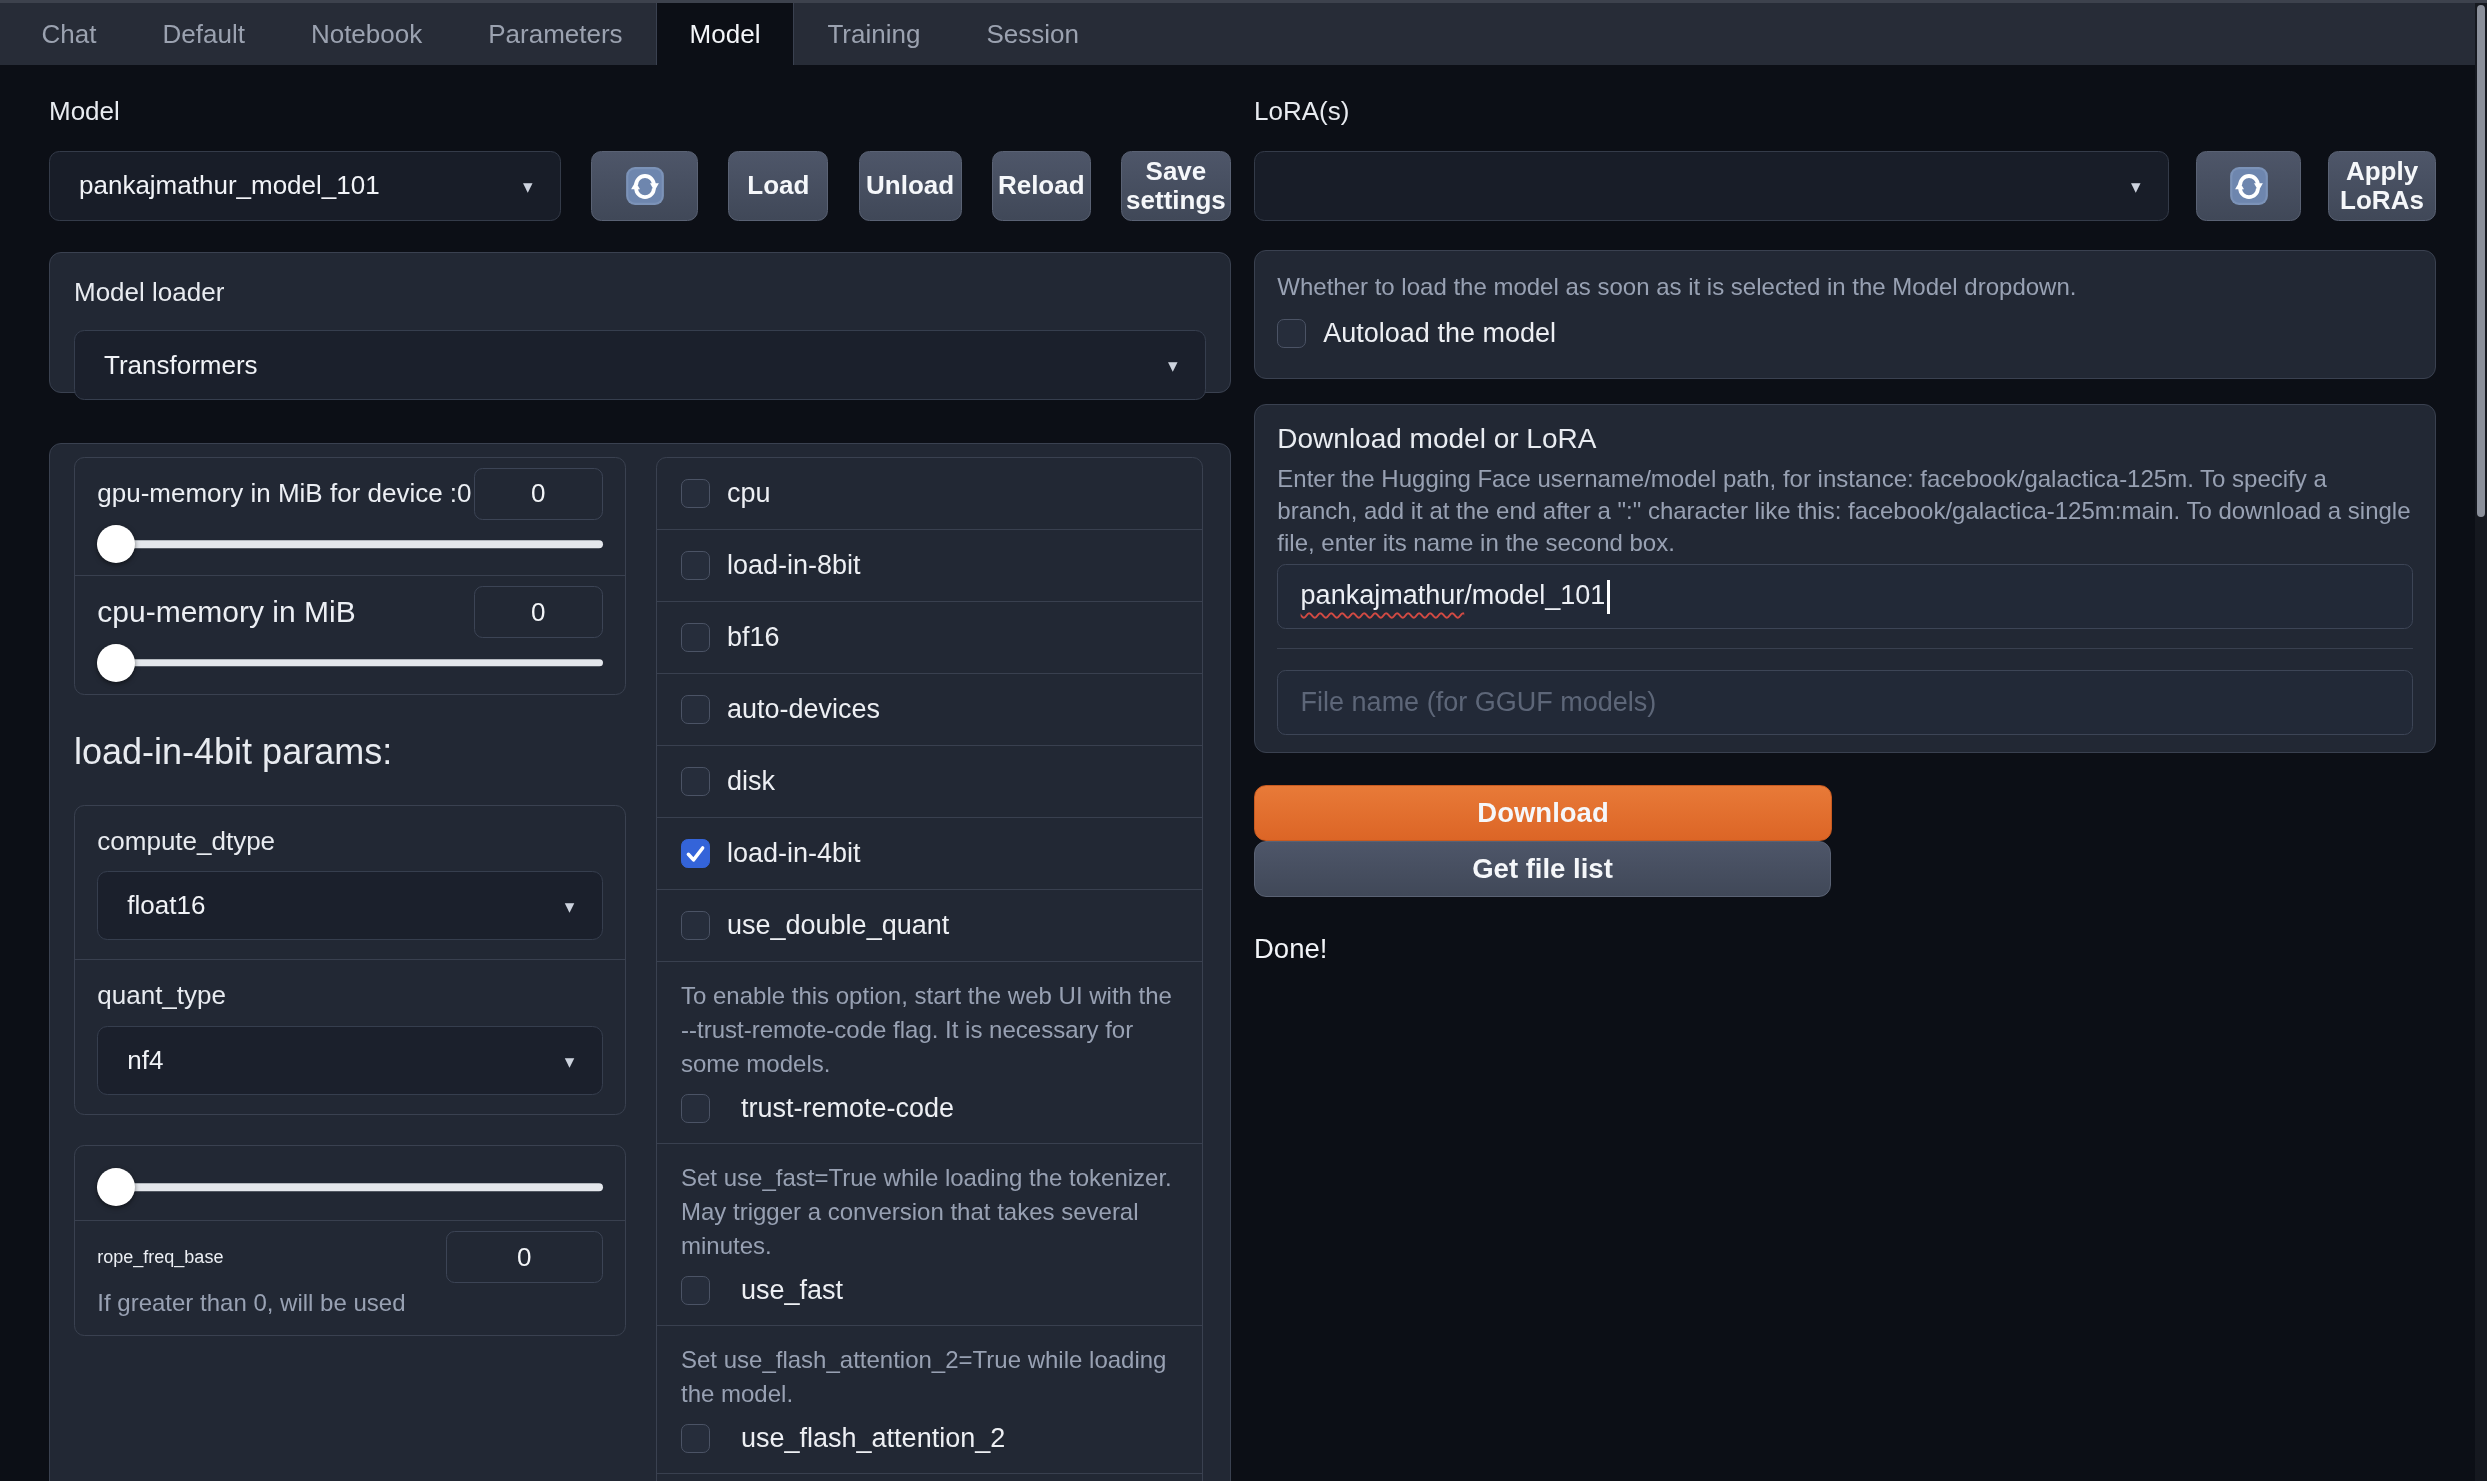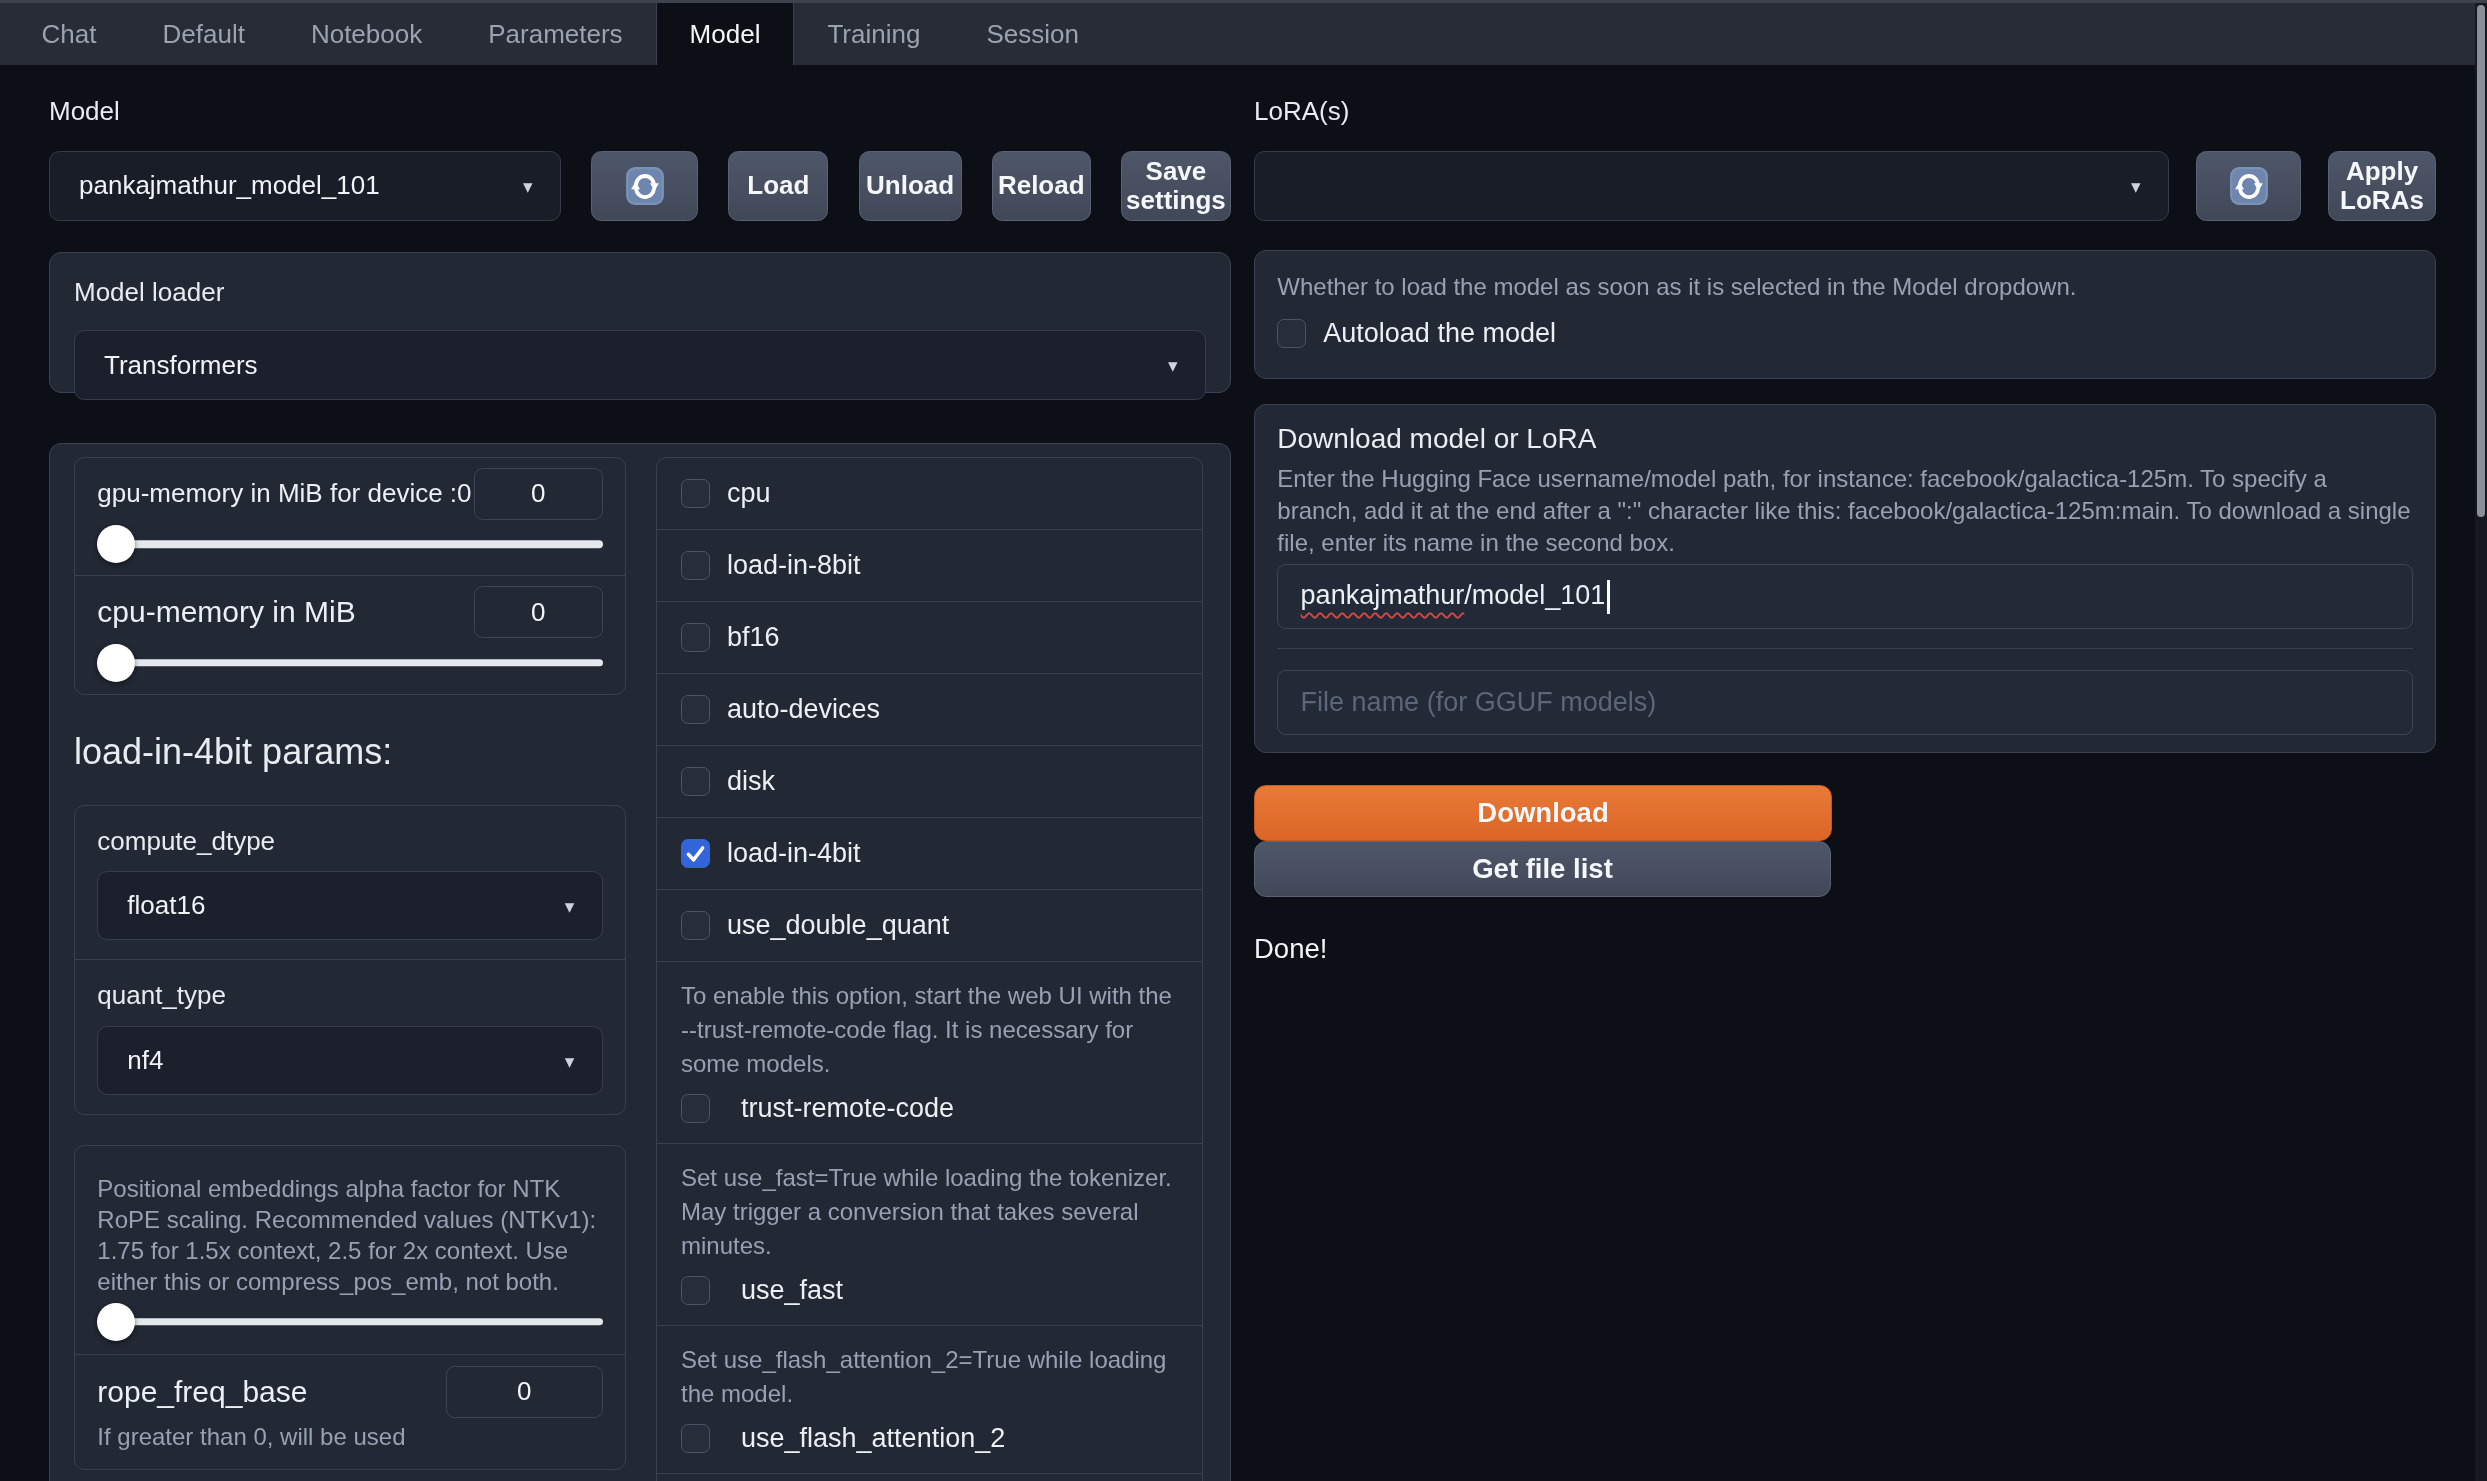--- a/index.html
+++ b/index.html
@@ -182,29 +182,28 @@
           <div class="dd-sec">
             <div class="section-label" style="height:33px;line-height:33px">quant_type</div>
             <div class="dropdown">
               <span class="dd-value">nf4</span>
               <span class="dd-arrow">▾</span>
             </div>
           </div>
         </div>
 
         <div class="inner-box alpha-box">
-          <div class="desc alpha-desc">Positional embeddings alpha factor for NTK RoPE scaling. Recommended values (NTKv1): 1.75 for 1.5x context, 2.5 for 2x context. Use either this or compress_pos_emb, not both.</div>
           <div class="slider">
             <div class="slider-track"></div>
             <div class="slider-thumb"></div>
           </div>
           <div class="divider" style="margin:13.8px -22.3px 0 -22.3px"></div>
           <div class="rope-row">
             <div class="num-row">
-              <span class="field-label" style="font-size:30px">rope_freq_base</span>
+              <span class="field-label" style="font-size:18px">rope_freq_base</span>
               <div class="num-input" style="min-width:157px">0</div>
             </div>
             <div class="desc" style="margin-top:3.4px">If greater than 0, will be used</div>
           </div>
         </div>
       </div>
 
       <div class="checkbox-panel" id="checkboxPanel">
           <div class="cb-row">
             <div class="checkbox"></div>

